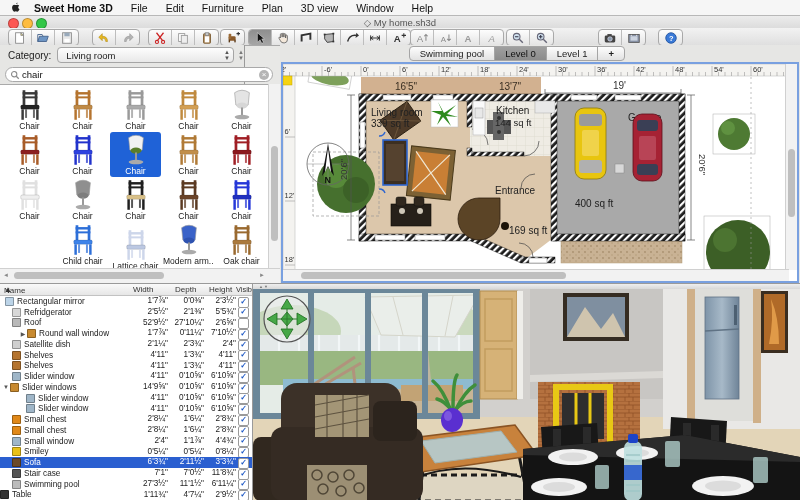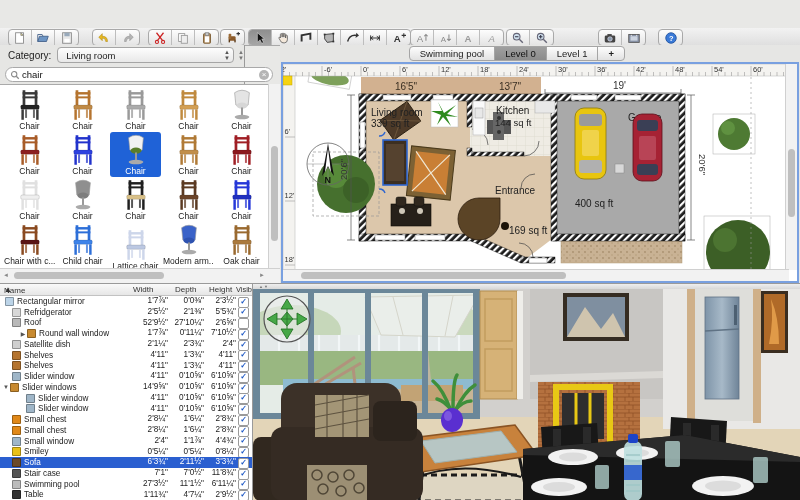--- a/index.html
+++ b/index.html
@@ -90,21 +90,42 @@
   #splitter3d{position:absolute;left:0;top:0;width:100%;height:5px;background:linear-gradient(#efefef,#d8d8d8);
     font-size:4px;line-height:5px;color:#777;padding-left:6px;box-sizing:border-box;}
   #scene3d{position:absolute;left:0;top:5px;}
   .t{font-family:"Liberation Sans",sans-serif;}
 </style>
 </head>
 <body>
 
 <div id="screen">
 
-
+  <div id="menubar">
+    <svg id="apple-logo" viewBox="0 0 16 16">
+      <path d="M11 1c-.1 1-.9 2-1.9 2-.1-1 .8-2 1.9-2zM8 4.4c.7 0 1.6-.6 2.7-.5 1.9.2 2.7 1.4 2.7 1.4s-1.5.8-1.5 2.5c0 2 1.8 2.7 1.8 2.7s-1.3 3.5-3 3.5c-.8 0-1.3-.5-2.2-.5-.9 0-1.5.5-2.2.5-1.7 0-3.3-3.3-3.3-5.7C3 5.7 4.7 4 6.1 4c.8 0 1.4.4 1.9.4z" fill="#222"></path>
+    </svg>
+    <span id="menu-items" style="display: flex;">
+        <span class="menu-item app">Sweet Home 3D</span>
+        <span class="menu-item">File</span>
+        <span class="menu-item">Edit</span>
+        <span class="menu-item">Furniture</span>
+        <span class="menu-item">Plan</span>
+        <span class="menu-item">3D view</span>
+        <span class="menu-item">Window</span>
+        <span class="menu-item">Help</span>
+      </span>
+  </div>
+
+  <div id="titlebar">
+    <div class="tl" style="left:8px;background:#fc5753"></div>
+    <div class="tl" style="left:22px;background:#fdbc40"></div>
+    <div class="tl" style="left:36px;background:#33c748"></div>
+    <div id="win-title">◇ My home.sh3d</div>
+  </div>
 
   <div id="toolbar">
       <div class="tb-group" style="left: 8px;">
         <div class="tb-btn" title="New">
           <svg width="14" height="14" viewBox="0 0 16 16">
             <rect x="3" y="2" width="9" height="12" fill="#fff" stroke="#888"></rect>
             <polygon points="9,2 12,5 9,5" fill="#e8d878" stroke="#888"></polygon>
           </svg>
         </div>
         <div class="tb-btn" title="Open">
@@ -514,36 +535,20 @@
               <rect x="7" y="6" width="12" height="1.6" fill="#2638d8"></rect>
               <rect x="5.5" y="13" width="15" height="3.5" rx="1" fill="#2030c0" stroke="rgba(0,0,0,0.25)" stroke-width="0.4"></rect>
               <rect x="6" y="16.5" width="2" height="8.5" fill="#2638d8"></rect>
               <rect x="18" y="16.5" width="2" height="8.5" fill="#2638d8"></rect>
               <rect x="9" y="16.5" width="1.6" height="7" fill="#2638d8" opacity="0.75"></rect>
               <rect x="15.4" y="16.5" width="1.6" height="7" fill="#2638d8" opacity="0.75"></rect>
             </svg>
           </div>
           <div class="lbl">Chair</div>
         </div>
-        <div class="cat-item" style="left: 4px; top: 137px;">
-          <div class="thumb">
-            <svg viewBox="0 0 26 26" width="32" height="32">
-              <rect x="7" y="1" width="2.2" height="13" fill="#8a4a20"></rect>
-              <rect x="16.8" y="1" width="2.2" height="13" fill="#8a4a20"></rect>
-              <rect x="7" y="2.5" width="12" height="2" fill="#8a4a20"></rect>
-              <rect x="7" y="6" width="12" height="1.6" fill="#8a4a20"></rect>
-              <rect x="5.5" y="13" width="15" height="3.5" rx="1" fill="#5a1515" stroke="rgba(0,0,0,0.25)" stroke-width="0.4"></rect>
-              <rect x="6" y="16.5" width="2" height="8.5" fill="#8a4a20"></rect>
-              <rect x="18" y="16.5" width="2" height="8.5" fill="#8a4a20"></rect>
-              <rect x="9" y="16.5" width="1.6" height="7" fill="#8a4a20" opacity="0.75"></rect>
-              <rect x="15.4" y="16.5" width="1.6" height="7" fill="#8a4a20" opacity="0.75"></rect>
-            </svg>
-          </div>
-          <div class="lbl">Chair with c...</div>
-        </div>
         <div class="cat-item" style="left: 57px; top: 137px;">
           <div class="thumb">
             <svg viewBox="0 0 26 26" width="32" height="32">
               <rect x="7" y="1" width="2.2" height="13" fill="#2d6fd8"></rect>
               <rect x="16.8" y="1" width="2.2" height="13" fill="#2d6fd8"></rect>
               <rect x="7" y="2.5" width="12" height="2" fill="#2d6fd8"></rect>
               <rect x="7" y="6" width="12" height="1.6" fill="#2d6fd8"></rect>
               <rect x="5.5" y="13" width="15" height="3.5" rx="1" fill="#3d83ea" stroke="rgba(0,0,0,0.25)" stroke-width="0.4"></rect>
               <rect x="6" y="16.5" width="2" height="8.5" fill="#2d6fd8"></rect>
               <rect x="18" y="16.5" width="2" height="8.5" fill="#2d6fd8"></rect>
@@ -812,21 +817,21 @@
           <span class="nm" style="padding-left:12px">
             <span class="ficon" style="background:#bbbbbb"></span>
             <span>Swimming pool</span>
           </span>
           <span class="num w">27'3½"</span>
           <span class="num d">11'1½"</span>
           <span class="num h">6'11¼"</span>
           <span class="vis">✓</span>
         </div>
         <div class="frow">
-          <span class="nm" style="padding-left:12px">
+          <span class="nm" style="">
             <span class="ficon" style="background:#333333"></span>
             <span>Table</span>
           </span>
           <span class="num w">1'11¾"</span>
           <span class="num d">4'7¼"</span>
           <span class="num h">2'9½"</span>
           <span class="vis">✓</span>
         </div>
       </div>
   </div>

